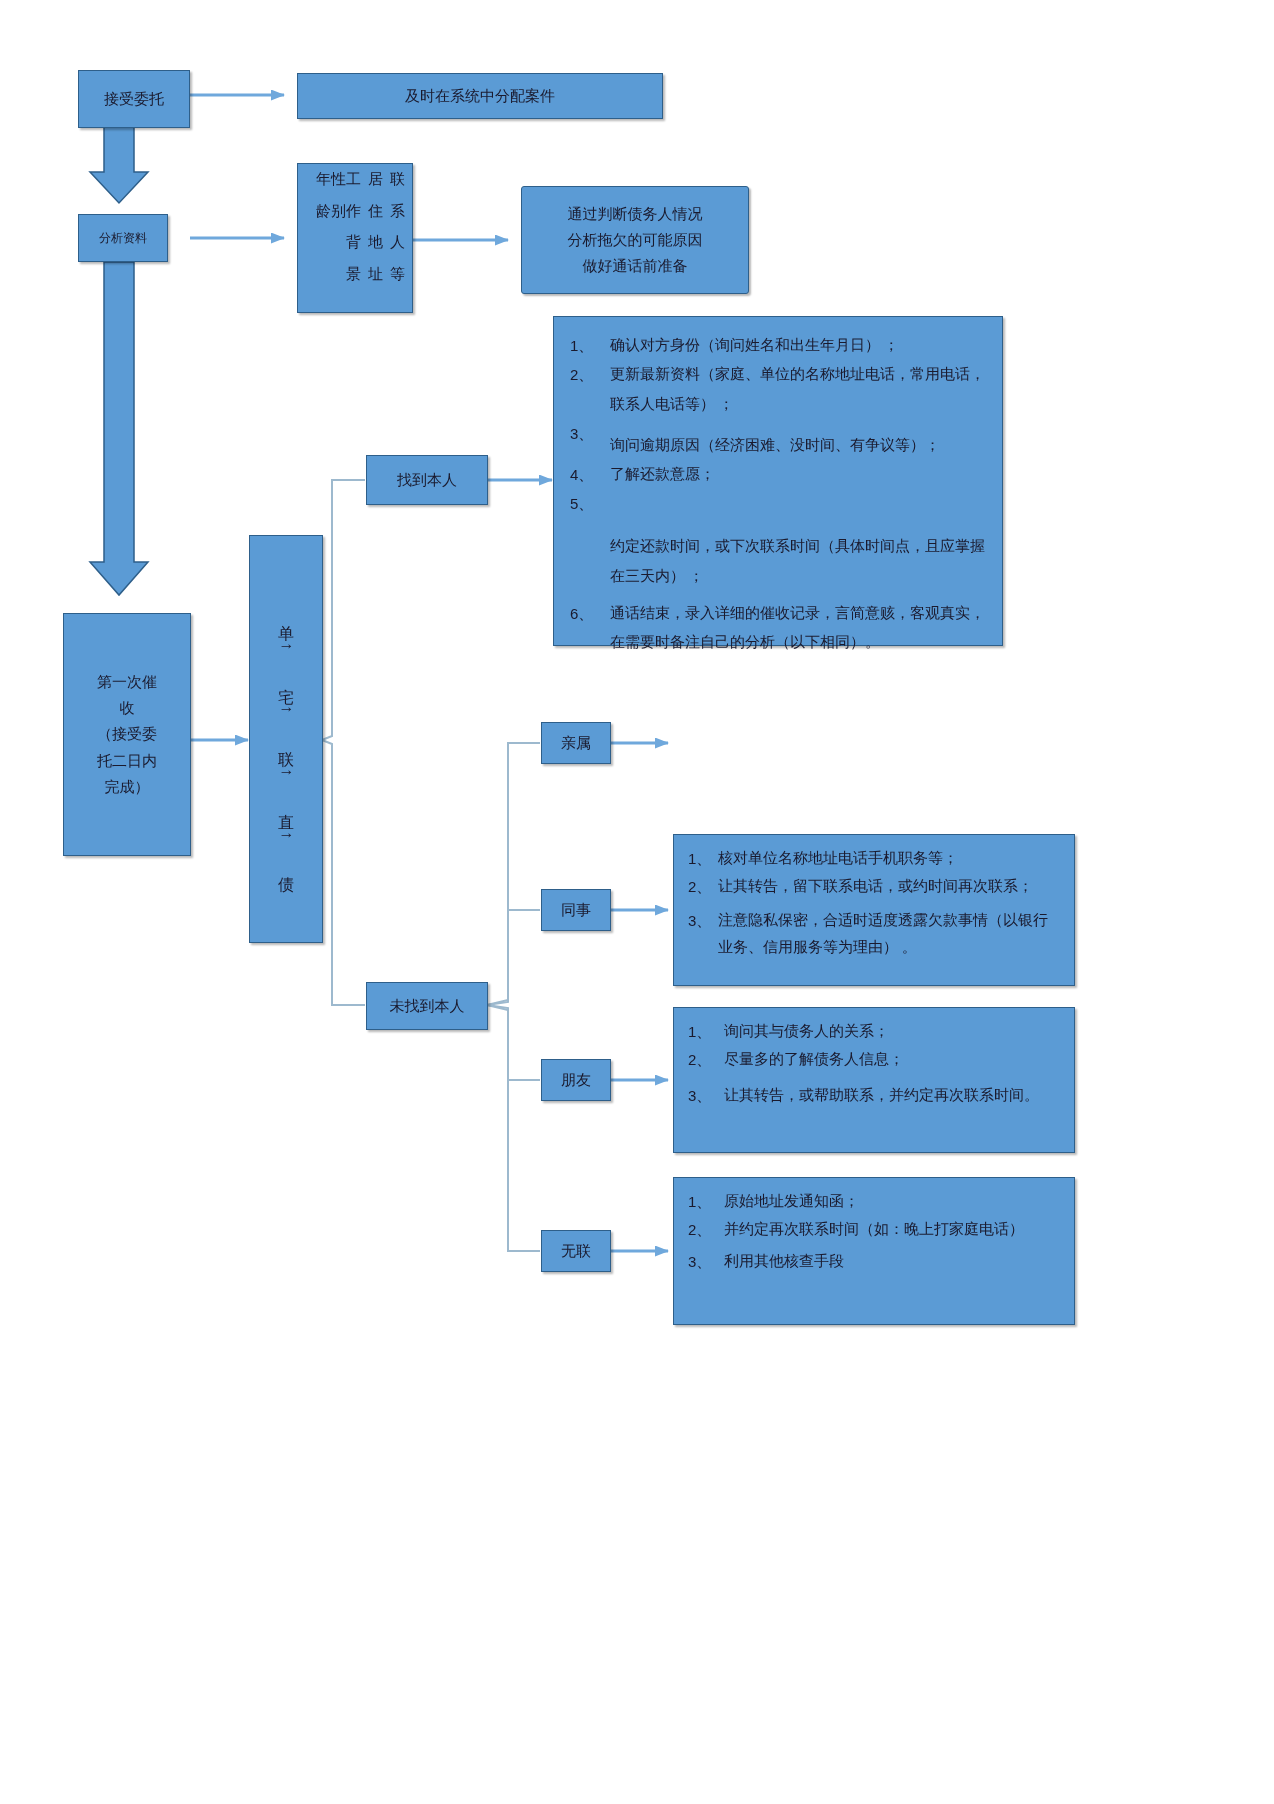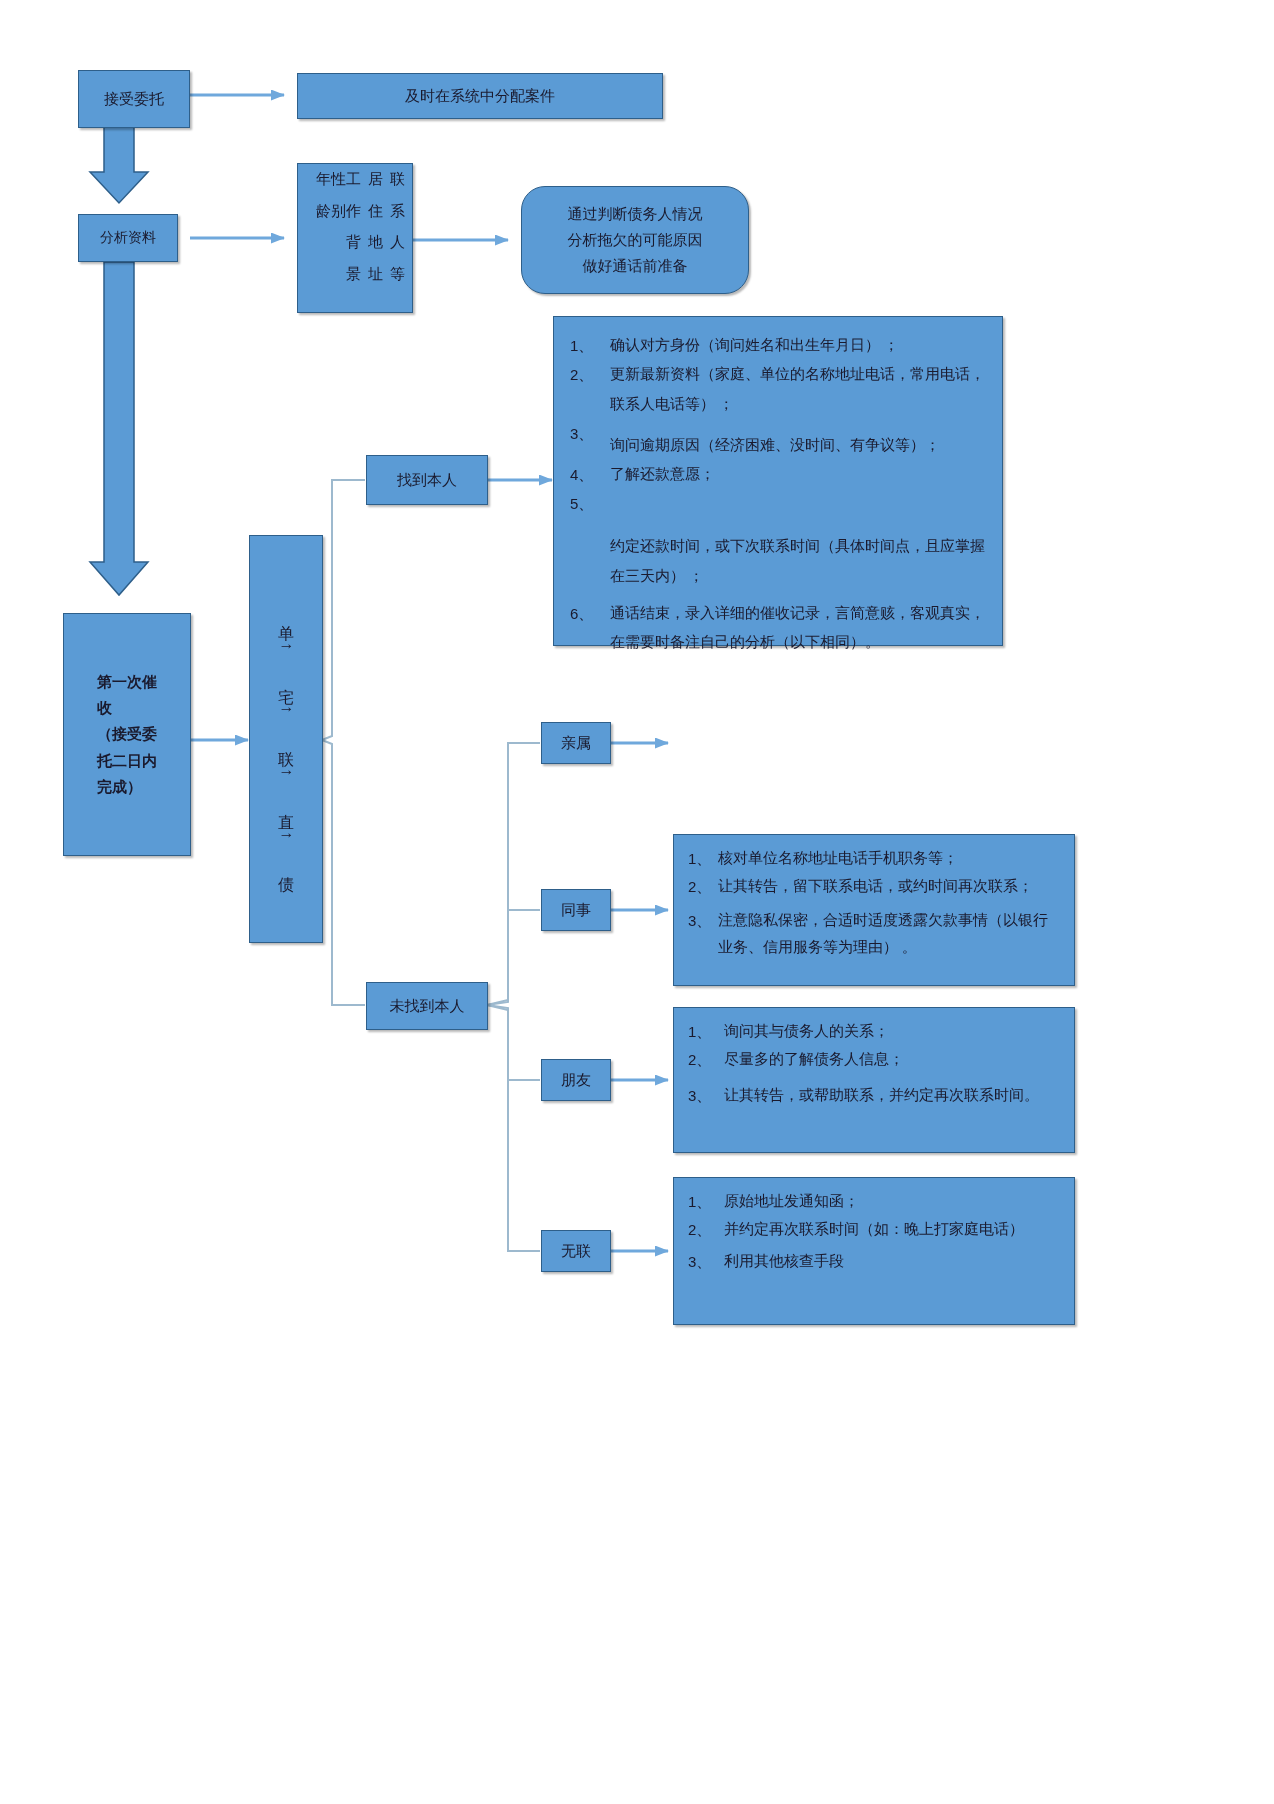--- a/index.html
+++ b/index.html
@@ -25,21 +25,21 @@
     color: #1a1a2e;
     box-shadow: 2px 2px 2px rgba(0,0,0,0.28);
   }
   .box.center {
     display: flex;
     align-items: center;
     justify-content: center;
     text-align: center;
   }
   .box.rounded {
-    border-radius: 24px;
+    border-radius: 3px;
   }
   .box .txt {
     white-space: pre-line;
     line-height: 1.75;
   }
   .label-box {
     font-size: 15px;
   }
   .detail-box {
     font-size: 15px;
@@ -48,22 +48,22 @@
   }
   .detail-box .txt {
     white-space: pre-line;
     line-height: 1.85;
   }
   .vstack {
     display: flex;
     flex-direction: column;
     justify-content: center;
     align-items: center;
+    text-align: center;
     line-height: 1.9;
-    font-weight: bold;
   }
   .listcol {
     display: flex;
     justify-content: center;
     padding-left: 18px;
     line-height: 2.1;
     font-size: 15px;
   }
   
   svg.wires {
@@ -124,21 +124,21 @@
   </svg>
 
   <div class="box center label-box" style="left:78px; top:70px; width:112px; height:58px; font-size:15px;">
     <span class="txt">接受委托</span>
   </div>
 
   <div class="box center label-box" style="left:297px; top:73px; width:366px; height:46px; font-size:15px;">
     <span class="txt">及时在系统中分配案件</span>
   </div>
 
-  <div class="box center label-box" style="left:78px; top:214px; width:100px; height:48px; font-size:14px;">
+  <div class="box center label-box" style="left:78px; top:214px; width:90px; height:48px; font-size:12px;">
     <span class="txt">分析资料</span>
   </div>
 
   <div class="box listcol" style="left:297px; top:163px; width:116px; height:150px;">
     <div>年龄</div>
     <div>性别</div>
     <div>工作背景</div>
     <div>居住地址</div>
     <div>联系人等</div>
   </div>

